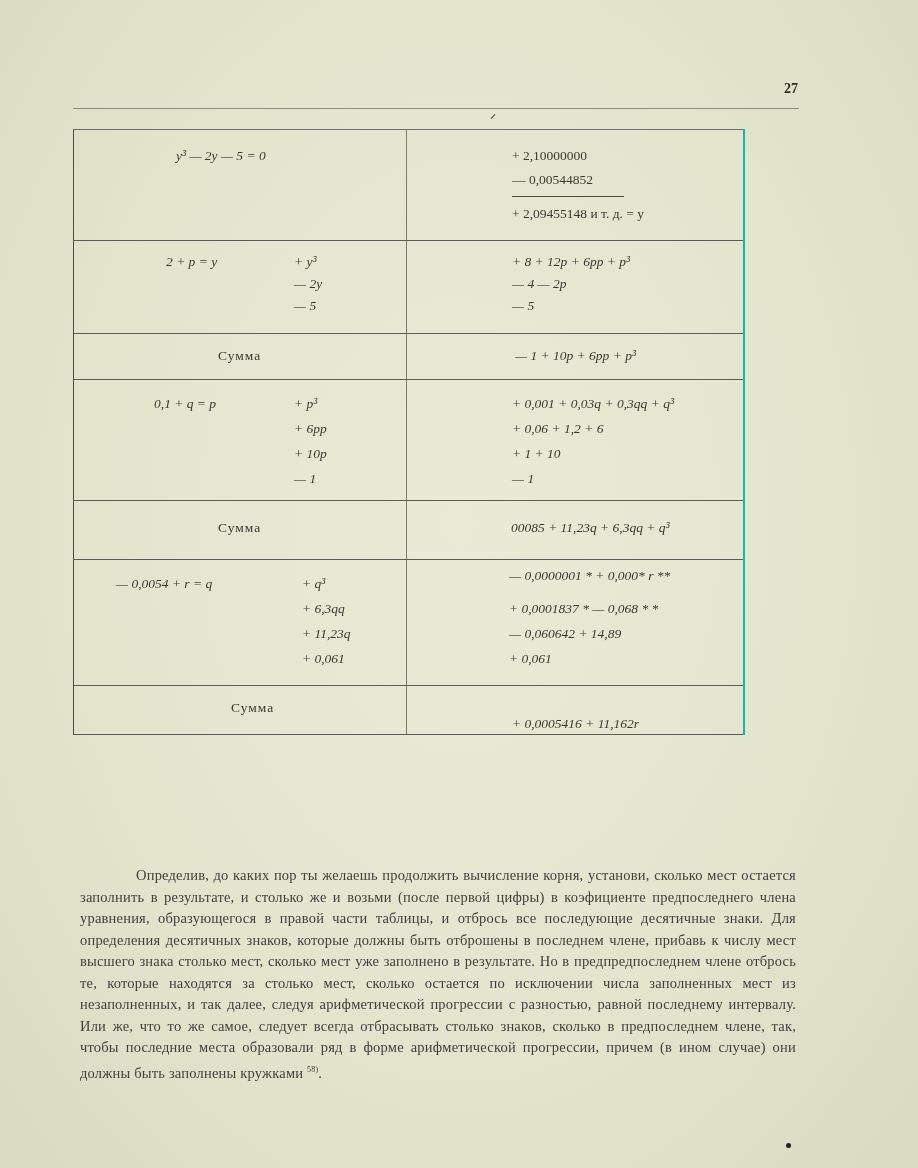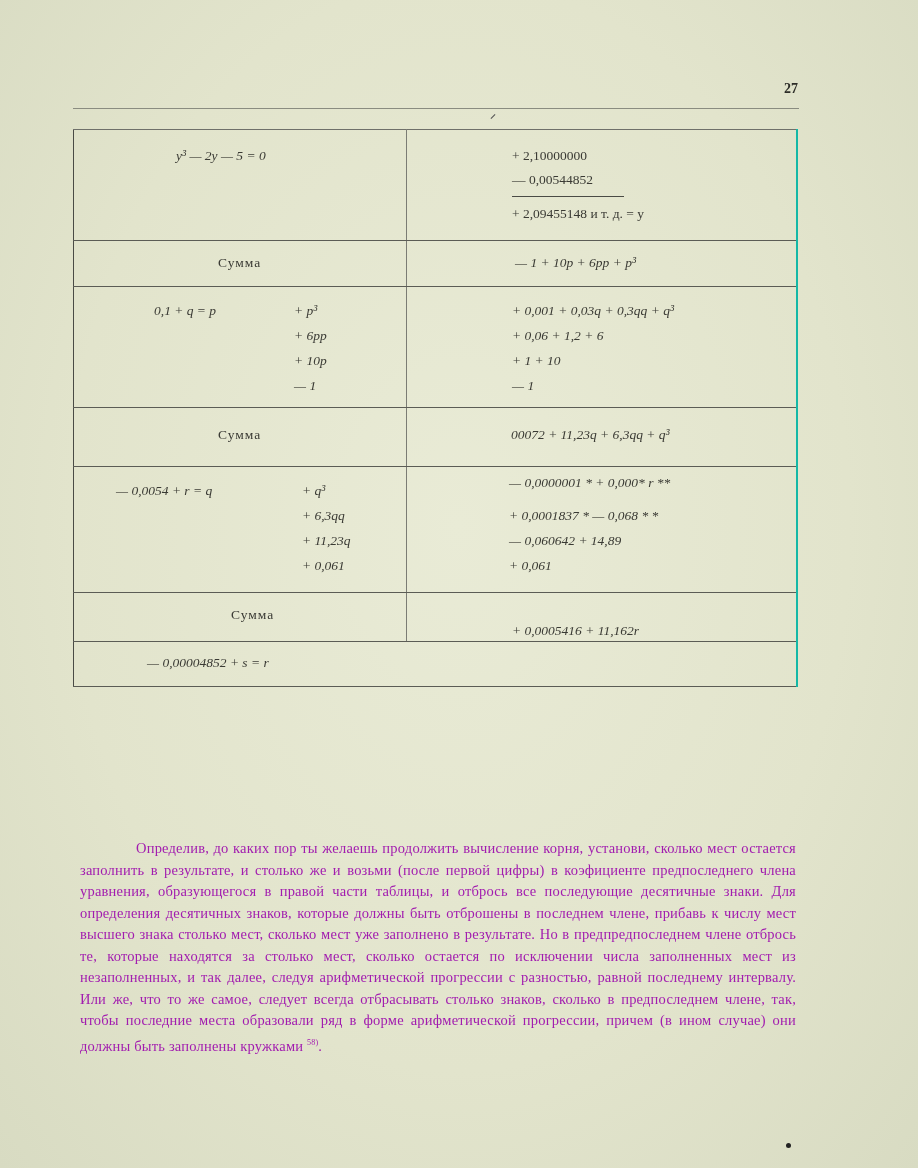--- a/index.html
+++ b/index.html
@@ -13,38 +13,38 @@
   .header {
     position: absolute; left: 258px; top: 82px; width: 540px; height: 22px;
     font-size: 12px; letter-spacing: 1.2px; color: #3f403a;
   }
   .header .title { position: absolute; left: 0; top: 0; }
   .header .pno { position: absolute; right: 0; top: -1px; font-size: 14px; font-weight: bold; letter-spacing: 0; color: #2d2d28; }
   .rule-top { position: absolute; left: 73px; top: 108px; width: 726px; height: 1px; background: #8a8c80; }
   .stray { position: absolute; width: 6px; height: 1px; background: #555; transform: rotate(-45deg); }
 
   table.calc {
-    position: absolute; left: 73px; top: 129px; width: 725px;
+    position: absolute; left: 73px; top: 129px; width: 672px;
     border-collapse: collapse; font-size: 13.5px; color: #3a3a34;
   }
   table.calc td { vertical-align: top; padding: 0; }
   table.calc tr.row td { border-bottom: 1.5px solid #5b5c55; }
   table.calc td.lc { width: 332px; border-right: 1px solid #7b7c74; }
   table.calc td.rc { border-right: 2px solid #14b8a6; }
   table.calc tr.first td { border-top: 1.5px solid #6f706a; }
   table.calc td.lc.first-l { border-left: 1.5px solid #4a4b45; }
   .cell { position: relative; }
   .line { position: absolute; white-space: nowrap; font-style: italic; }
   .line.up { font-style: normal; }
   .summa { letter-spacing: 1px; font-style: normal; }
   .sub-rule { position: absolute; height: 1px; background: #4a4b45; }
 
   .para {
-    position: absolute; left: 80px; top: 838px; width: 716px;
-    font-size: 14.5px; line-height: 21.5px; text-align: justify; color: #a21caf;
+    position: absolute; left: 80px; top: 865px; width: 716px;
+    font-size: 14.5px; line-height: 21.5px; text-align: justify; color: #404040;
     letter-spacing: 0.2px;
   }
   .para p { margin: 0; text-indent: 56px; }
   .para sup { font-size: 8px; }
   .dot { position: absolute; left: 786px; top: 1143px; width: 5px; height: 5px; border-radius: 50%; background: #222; }
 </style>
 </head>
 <body>
 
 <div class="header">
@@ -65,20 +65,37 @@
     <td class="rc">
       <div class="cell">
         <span class="line up" style="left:105px;top:18px">+ 2,10000000</span>
         <span class="line up" style="left:105px;top:42px">— 0,00544852</span>
         <div class="sub-rule" style="left:105px;top:66px;width:112px"></div>
         <span class="line up" style="left:105px;top:76px">+ 2,09455148 и т. д. = y</span>
       </div>
     </td>
   </tr>
 
+  <tr class="row">
+    <td class="lc first-l" style="height:92px">
+      <div class="cell">
+        <span class="line" style="left:92px;top:13px">2 + p = y</span>
+        <span class="line" style="left:220px;top:13px">+ y³</span>
+        <span class="line" style="left:220px;top:35px">— 2y</span>
+        <span class="line" style="left:220px;top:57px">— 5</span>
+      </div>
+    </td>
+    <td class="rc">
+      <div class="cell">
+        <span class="line" style="left:105px;top:13px">+ 8 + 12p + 6pp + p³</span>
+        <span class="line" style="left:105px;top:35px">— 4 —  2p</span>
+        <span class="line" style="left:105px;top:57px">— 5</span>
+      </div>
+    </td>
+  </tr>
 
   <tr class="row">
     <td class="lc first-l" style="height:45px">
       <div class="cell">
         <span class="line summa" style="left:144px;top:14px">Сумма</span>
       </div>
     </td>
     <td class="rc">
       <div class="cell">
         <span class="line" style="left:108px;top:14px">— 1 + 10p + 6pp + p³</span>
@@ -107,21 +124,21 @@
   </tr>
 
   <tr class="row">
     <td class="lc first-l" style="height:58px">
       <div class="cell">
         <span class="line summa" style="left:144px;top:19px">Сумма</span>
       </div>
     </td>
     <td class="rc">
       <div class="cell">
-        <span class="line" style="left:104px;top:19px">00072 + 11,23q + 6,3qq + q³</span>
+        <span class="line" style="left:104px;top:19px">00085 + 11,23q + 6,3qq + q³</span>
       </div>
     </td>
   </tr>
 
   <tr class="row">
     <td class="lc first-l" style="height:125px">
       <div class="cell">
         <span class="line" style="left:42px;top:16px">— 0,0054 + r = q</span>
         <span class="line" style="left:228px;top:16px">+  q³</span>
         <span class="line" style="left:228px;top:41px">+  6,3qq</span>
@@ -145,27 +162,20 @@
         <span class="line summa" style="left:157px;top:14px">Сумма</span>
       </div>
     </td>
     <td class="rc">
       <div class="cell">
         <span class="line" style="left:105px;top:30px">+ 0,0005416 + 11,162r</span>
       </div>
     </td>
   </tr>
 
-  <tr class="row">
-    <td colspan="2" class="rc first-l" style="height:44px;border-left:1.5px solid #4a4b45">
-      <div class="cell">
-        <span class="line" style="left:73px;top:13px">— 0,00004852 + s = r</span>
-      </div>
-    </td>
-  </tr>
 </tbody>
   </table>
 
 <div class="para">
   <p><span>Определив, до каких пор ты желаешь продолжить вычисление корня, установи, сколько мест остается заполнить в результате, и столько же и возьми (после первой цифры) в коэфициенте предпоследнего члена уравнения, образующегося в правой части таблицы, и отбрось все последующие десятичные знаки. Для определения десятичных знаков, которые должны быть отброшены в последнем члене, прибавь к числу мест высшего знака столько мест, сколько мест уже заполнено в результате. Но в предпредпоследнем члене отбрось те, которые находятся за столько мест, сколько остается по исключении числа заполненных мест из незаполненных, и так далее, следуя арифметической прогрессии с разностью, равной последнему интервалу. Или же, что то же самое, следует всегда отбрасывать столько знаков, сколько в предпоследнем члене, так, чтобы последние места образовали ряд в форме арифметической прогрессии, причем (в ином случае) они должны быть заполнены кружками</span> <sup>58)</sup><span>.</span></p>
 </div>
 
 <div class="dot"></div>
 
 </body></html>

